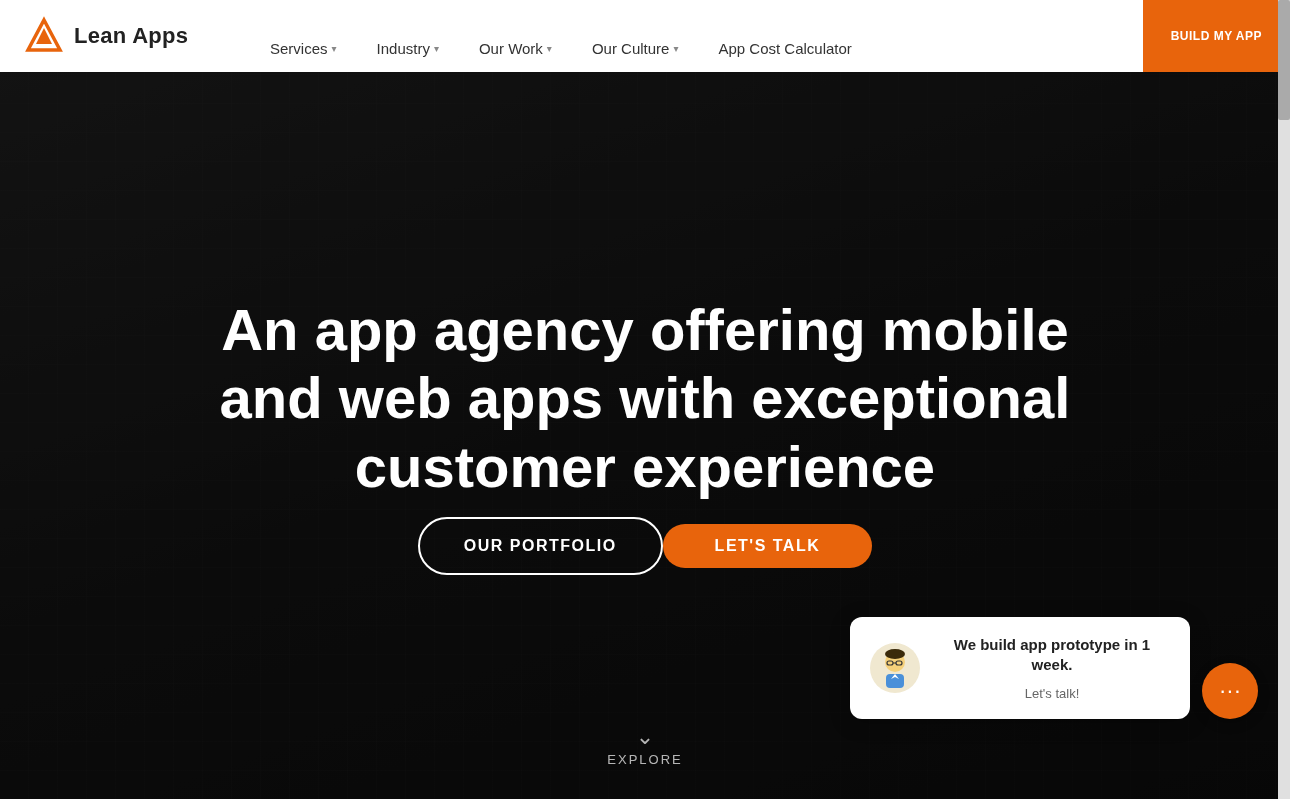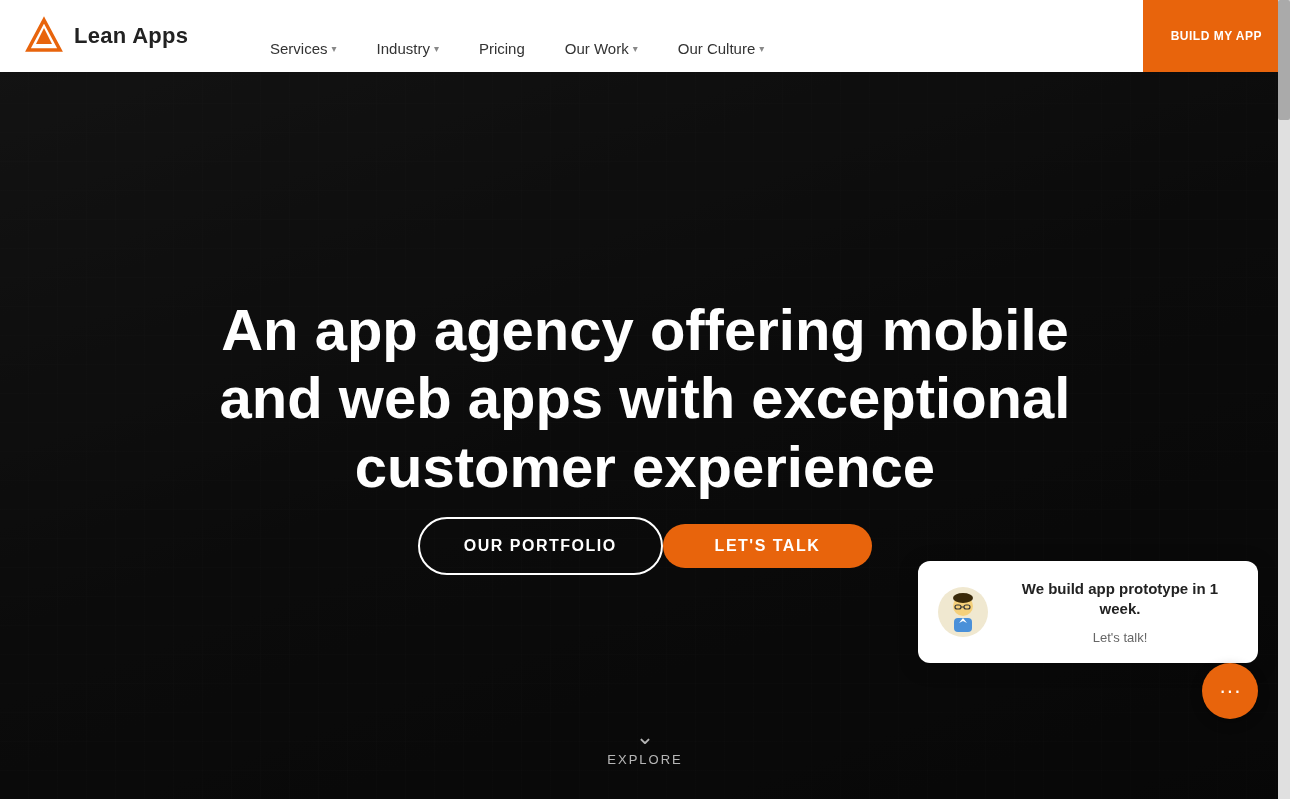--- a/index.html
+++ b/index.html
@@ -190,23 +190,23 @@
       font-weight: 500;
     }
 
     
     .chat-widget {
       position: absolute;
       bottom: 80px;
       right: 32px;
       z-index: 10;
       display: flex;
-      flex-direction: column;
+      flex-direction: row;
       align-items: flex-end;
-      gap: 0;
+      gap: 12px;
     }
     .chat-bubble {
       background: #fff;
       border-radius: 12px;
       padding: 18px 20px;
       display: flex;
       align-items: center;
       gap: 14px;
       box-shadow: 0 4px 20px rgba(0,0,0,0.25);
       max-width: 340px;
@@ -285,29 +285,29 @@
   <div class="nav-links">
     <div class="nav-item">
       <span>Services</span>
       <span class="nav-chevron">▾</span>
     </div>
     <div class="nav-item">
       <span>Industry</span>
       <span class="nav-chevron">▾</span>
     </div>
     <div class="nav-item">
-      <span>Pricing</span>
-    </div>
-    <div class="nav-item">
       <span>Our Work</span>
       <span class="nav-chevron">▾</span>
     </div>
     <div class="nav-item">
       <span>Our Culture</span>
       <span class="nav-chevron">▾</span>
+    </div>
+    <div class="nav-item">
+      <span>App Cost Calculator</span>
     </div>
   </div>
 
   <div class="nav-cta-wrapper">
     <button class="nav-build-btn">BUILD MY APP</button>
   </div>
 </nav>
 
 <section class="hero">
   <div class="hero-bg-img"></div>

